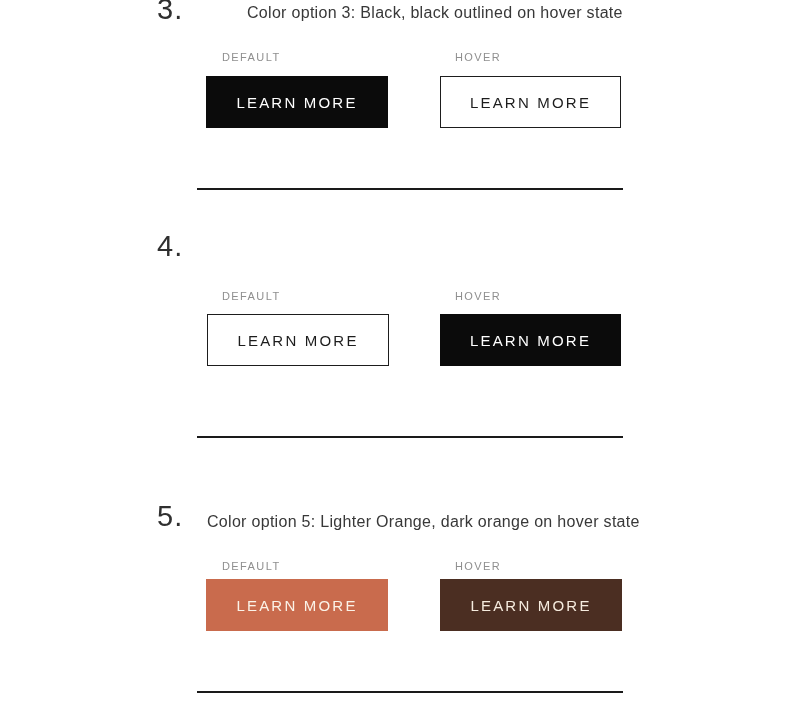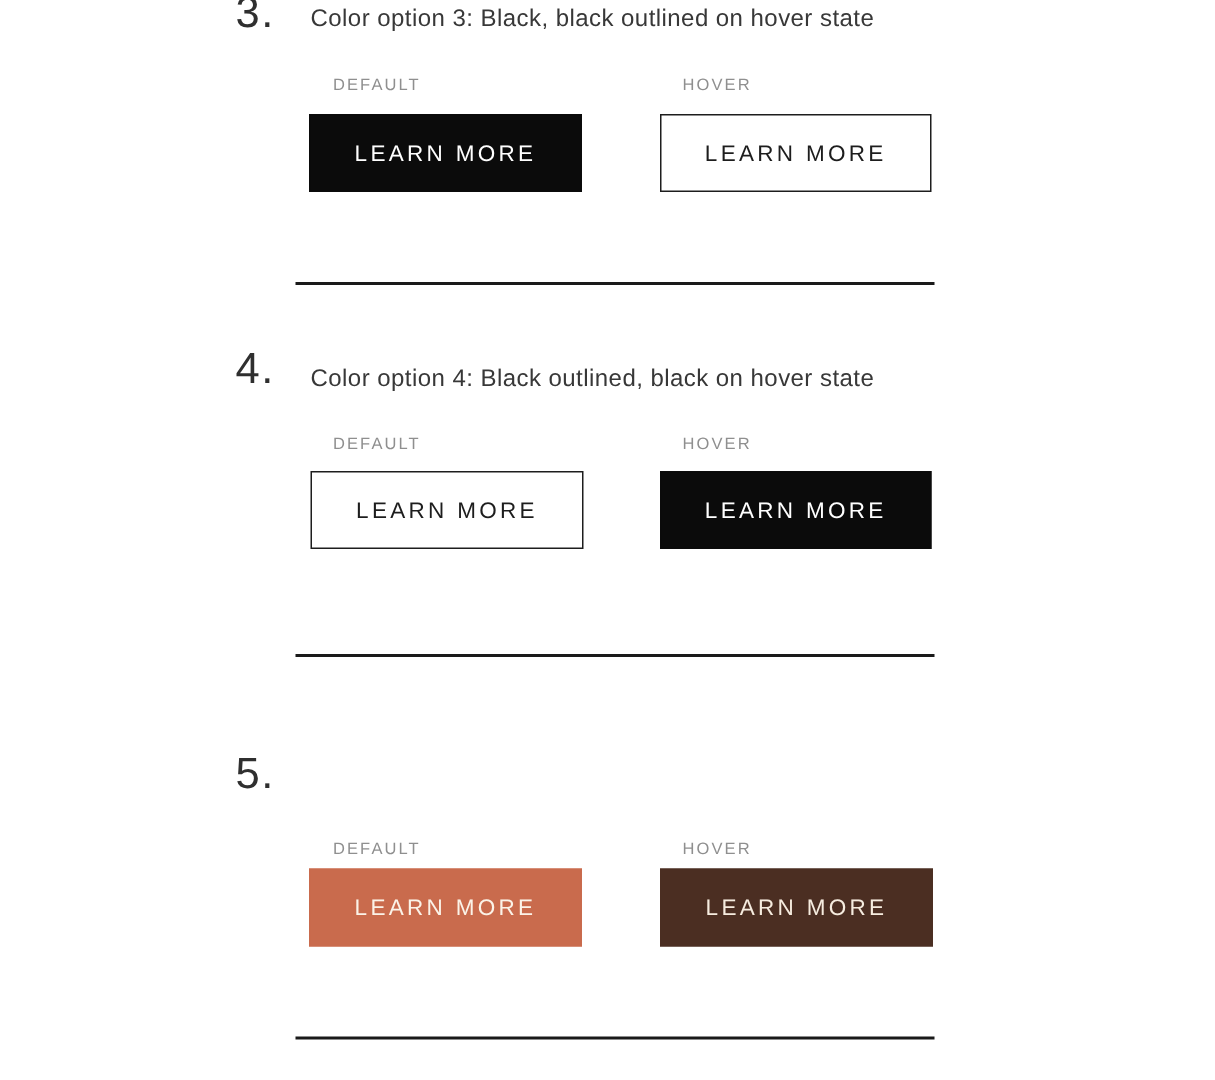--- a/index.html
+++ b/index.html
@@ -67,35 +67,35 @@
     height: 1.5px;
     background: #1a1a1a;
   }
 </style>
 </head>
 <body>
 
 <div class="canvas">
 
   <div class="num" style="top:-5px;">3.</div>
-  <div class="title" style="top:3px;">Color option 3: Black, black outlined on hover state</div>
+  <div class="title" style="top:3px;margin-left:40px;">Color option 3: Black, black outlined on hover state</div>
   <div class="state-label" style="left:206px; top:52px;">DEFAULT</div>
   <div class="state-label" style="left:439px; top:52px;">HOVER</div>
   <button class="btn" style="left: 206px; top: 76px; background-color: rgb(11, 11, 11); color: rgb(255, 255, 255); border-color: rgb(11, 11, 11);">LEARN MORE</button>
   <button class="btn" style="left: 440px; top: 76px; width: 181px; background-color: rgb(255, 255, 255); color: rgb(29, 29, 29); border-color: rgb(29, 29, 29);">LEARN MORE</button>
   <div class="divider" style="top:188px;"></div>
 
   <div class="num" style="top:232px;">4.</div>
-  <div class="title" style="top:243px;">Color option 4: Black outlined, black on hover state</div>
   <div class="state-label" style="left:206px; top:291px;">DEFAULT</div>
   <div class="state-label" style="left:439px; top:291px;">HOVER</div>
   <button class="btn" style="left: 207px; top: 314px; background-color: rgb(255, 255, 255); color: rgb(29, 29, 29); border-color: rgb(29, 29, 29);">LEARN MORE</button>
   <button class="btn" style="left: 440px; top: 314px; width: 181px; background-color: rgb(11, 11, 11); color: rgb(255, 255, 255); border-color: rgb(11, 11, 11);">LEARN MORE</button>
   <div class="divider" style="top:436px;"></div>
 
   <div class="num" style="top:502px;">5.</div>
+  <div class="title" style="top:512px;">Color option 5: Lighter Orange, dark orange on hover state</div>
   <div class="state-label" style="left:206px; top:561px;">DEFAULT</div>
   <div class="state-label" style="left:439px; top:561px;">HOVER</div>
   <button class="btn" style="left: 206px; top: 579px; background-color: rgb(201, 107, 77); color: rgb(251, 243, 232); border-color: rgb(201, 107, 77);">LEARN MORE</button>
   <button class="btn" style="left: 440px; top: 579px; width: 182px; background-color: rgb(75, 46, 34); color: rgb(246, 236, 223); border-color: rgb(75, 46, 34);">LEARN MORE</button>
   <div class="divider" style="top:691px;"></div>
 
 </div>
 
 </body></html>

